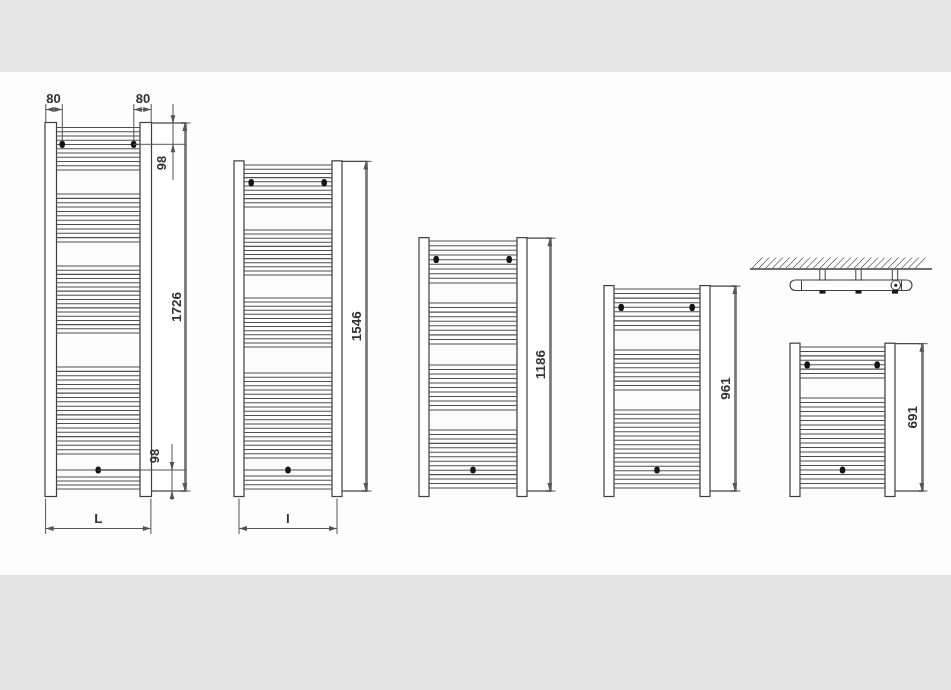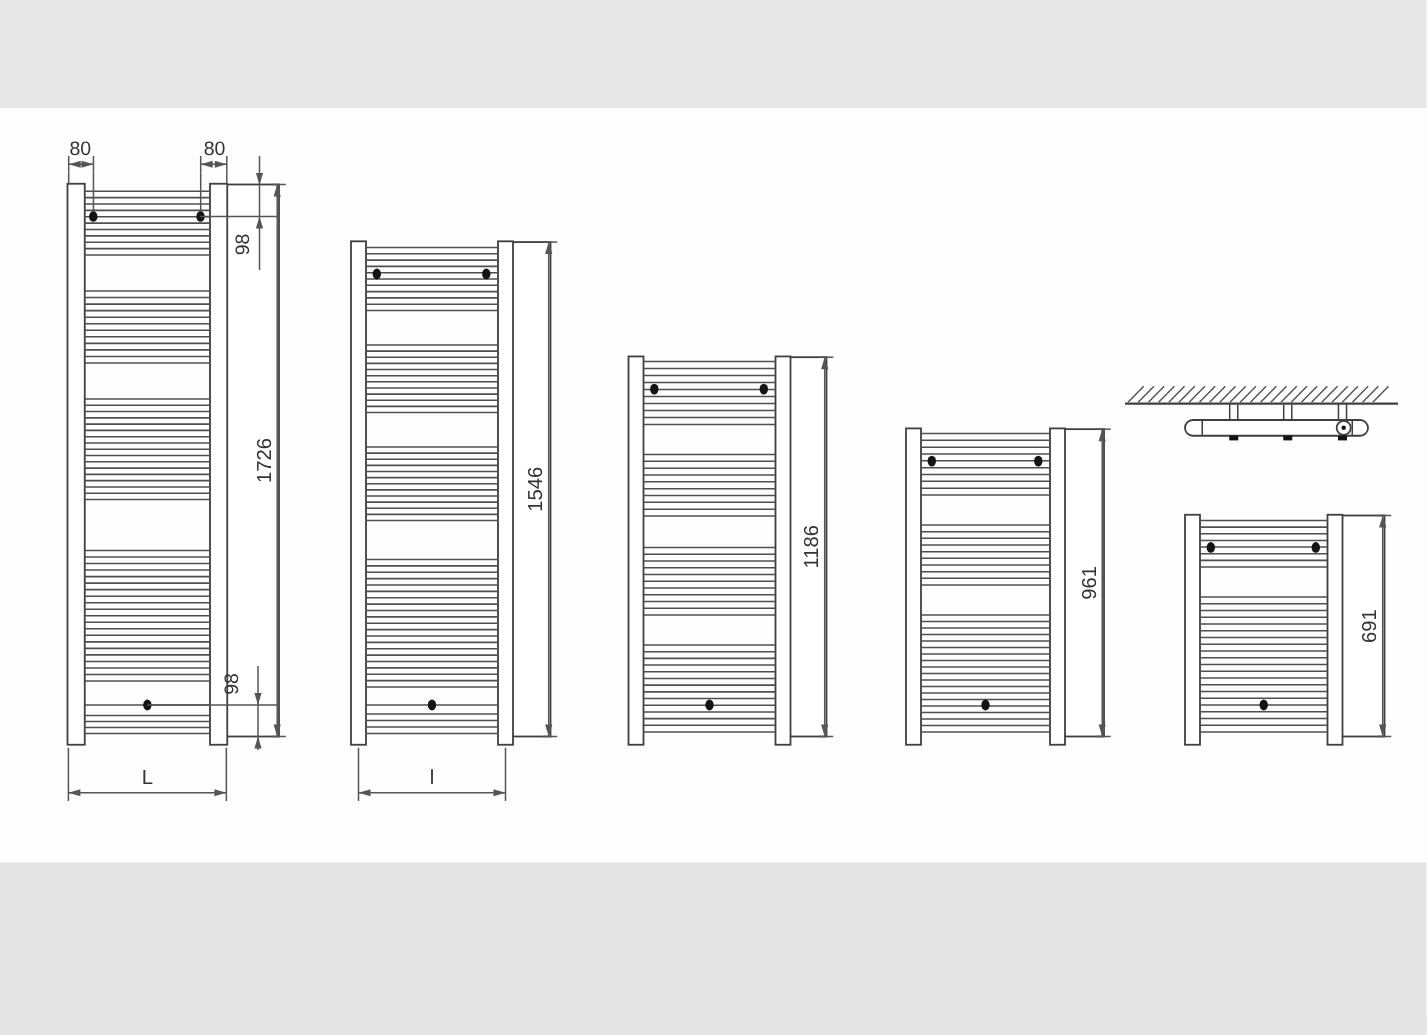--- a/index.html
+++ b/index.html
@@ -1,18 +1,18 @@
 <!DOCTYPE html>
 <html><head>
 <meta charset="utf-8">
 <style>
   html,body{margin:0;padding:0;}
   body{width:951px;height:690px;position:relative;overflow:hidden;
        font-family:"Liberation Sans", sans-serif;}
-  .page{position:absolute;inset:0;background:#fdfdfd;}
+  .page{position:absolute;inset:0;background:#fdfdfd;font-weight:bold;}
   .band{position:absolute;left:0;width:100%;}
   .band.top{top:0;height:72px;}
   .band.bottom{top:575px;height:115px;}
   svg#diagram{position:absolute;left:0;top:0;}
   svg text{font-family:"Liberation Sans", sans-serif;}
 </style>
 </head>
 <body>
 
 <div class="page" style="background: rgb(253, 253, 253);">

